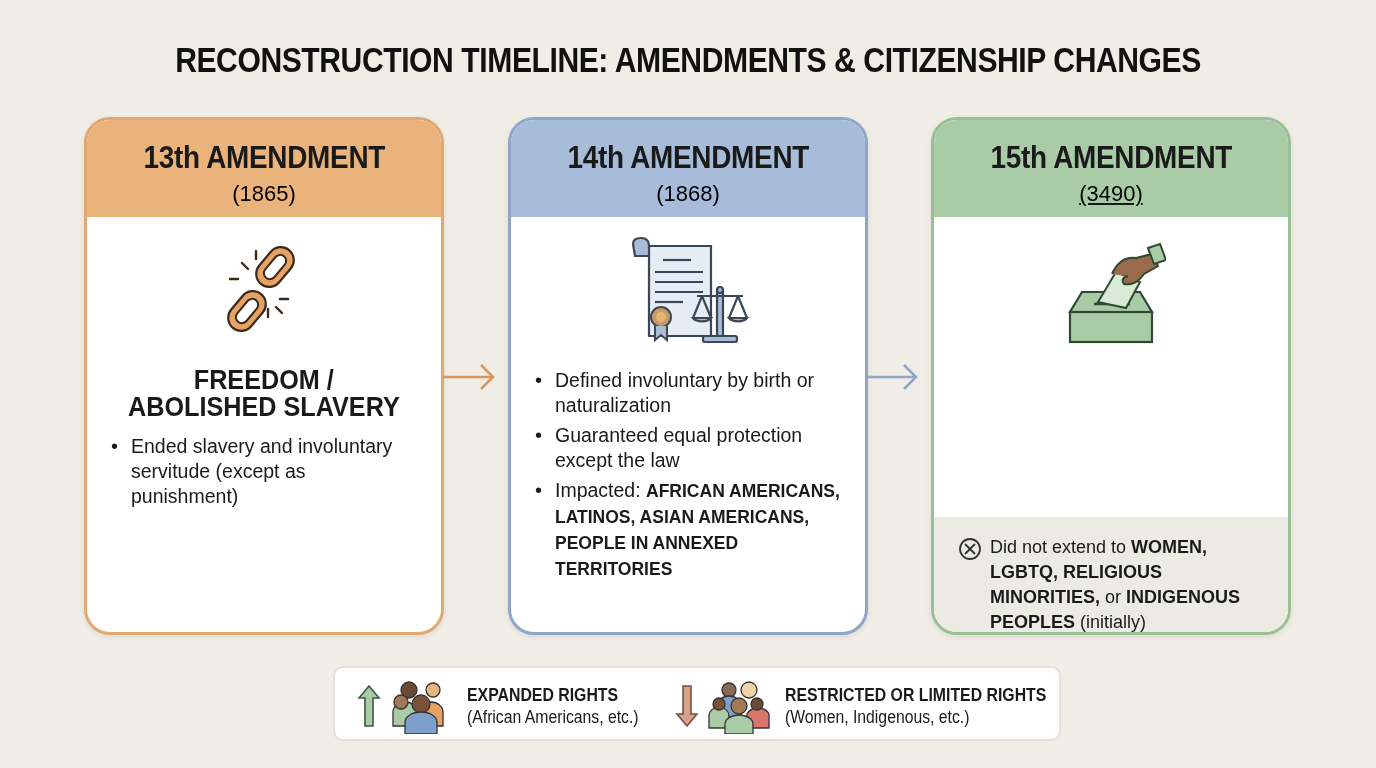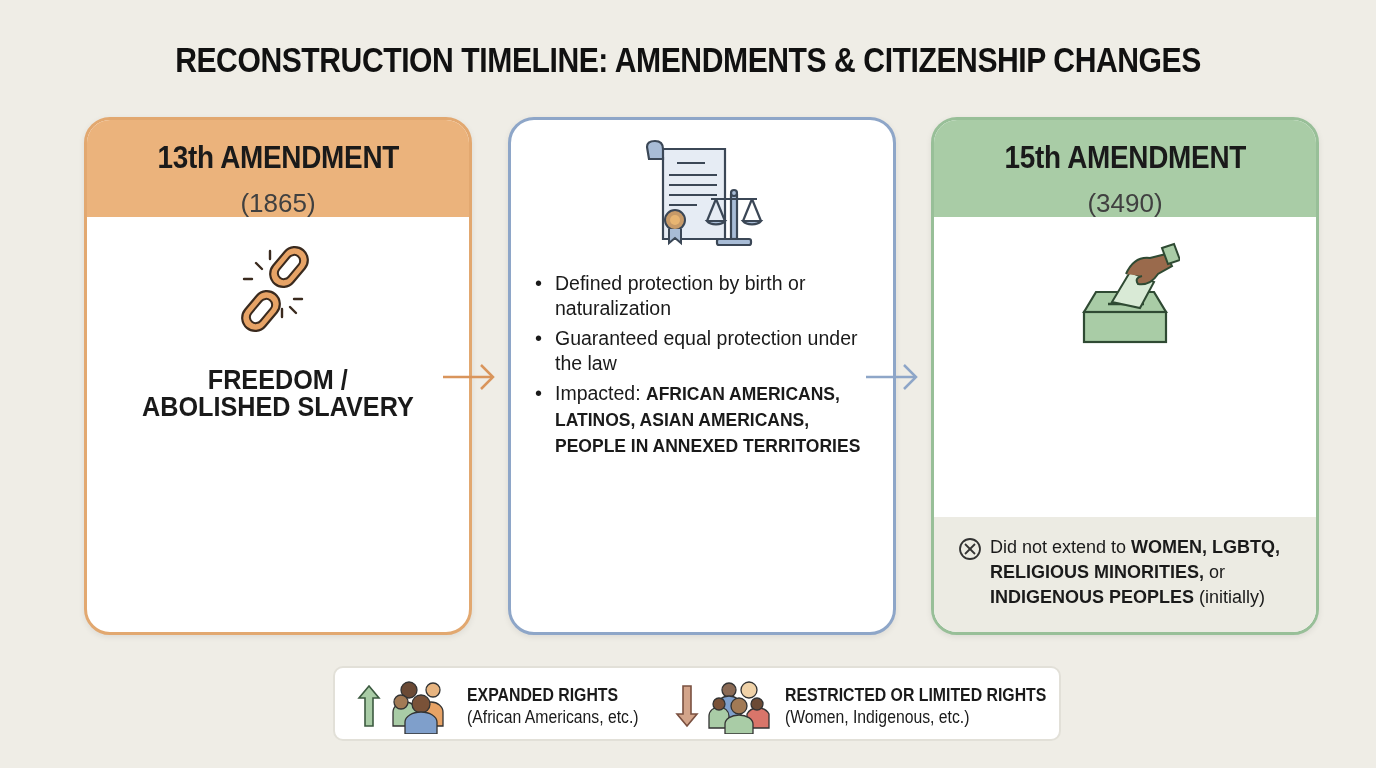--- a/index.html
+++ b/index.html
@@ -11,36 +11,36 @@
     position: relative;
   }
   .title {
     position: absolute; left: 0; right: 0; top: 40px;
     text-align: center;
     font-size: 35px; font-weight: bold; letter-spacing: -0.5px;
     transform: scaleX(0.86);
     color: #111;
   }
   .card {
-    position: absolute; top: 117px; width: 388px; height: 518px;
+    position: absolute; top: 117px; width: 360px; height: 518px;
     background: #fff;
     border-radius: 26px;
     border: 3px solid #c2410c;
     overflow: hidden;
     box-shadow: 0 2px 6px rgba(0,0,0,0.08);
   }
   .card .head {
     height: 97px; text-align: center; padding-top: 20px;
   }
   .card .head .name {
     font-size: 31px; font-weight: bold; letter-spacing: -0.3px;
     display: inline-block; transform: scaleX(0.9);
   }
   .card .head .year {
-    font-size: 26px; margin-top: 12px; color: #404040;
+    font-size: 22px; margin-top: 5px; color: #000000;
   }
   .card .icon-wrap {
     height: 125px; display: flex; justify-content: center; align-items: center;
     margin-top: 12px;
   }
   .card .subhead {
     text-align: center; font-size: 28px; font-weight: bold; line-height: 27px;
     margin-top: 12px;
     display: block;
   }
@@ -54,21 +54,21 @@
   .card li::before {
     content: "•"; position: absolute; left: -20px; top: 0; font-size: 20px;
   }
   .card li b { font-weight: bold; font-size: 17.5px; }
 
   .c13 { left: 84px; border-color: #e2a870; }
   .c13 .head { background: #ebb37c; }
   .c14 { left: 508px; border-color: #8ea6c8; }
   .c14 .head { background: #a7bcd9; }
   .c15 { left: 931px; border-color: #98bf98; }
-  .c15 .head { background: #a9cca6; }
+  .c15 .head { background: #a9cca6; text-decoration: underline; }
 
   .c15 .footer {
     position: absolute; left: 0; right: 0; bottom: 0; height: 115px;
     background: #ecebe3;
     padding: 18px 20px 0 56px;
     font-size: 18px; line-height: 25px;
   }
   .c15 .footer .x-icon {
     position: absolute; left: 24px; top: 20px; width: 24px; height: 24px;
   }
@@ -111,28 +111,35 @@
         <line x1="76" y1="62" x2="84" y2="62"></line>
         <line x1="64" y1="72" x2="64" y2="80"></line>
         <line x1="72" y1="70" x2="78" y2="76"></line>
       </g>
     </svg>
   </div>
   <div class="subhead">
     <span>FREEDOM /</span><br>
     <span>ABOLISHED SLAVERY</span>
   </div>
+  <ul>
+    <li>Ended slavery and involuntary servitude (except as punishment)</li>
+  </ul>
 </div>
 
 <svg class="arrow" style="left:443px;" viewBox="0 0 56 30">
   <line x1="0" y1="15" x2="50" y2="15" stroke="#d9955c" stroke-width="2.5"></line>
   <polyline points="38,3 50,15 38,27" fill="none" stroke="#d9955c" stroke-width="2.5"></polyline>
 </svg>
 
 <div class="card c14">
+  <div class="head">
+    <div class="name">14th AMENDMENT</div>
+    <div class="year">(1868)</div>
+  </div>
   <div class="icon-wrap">
     <svg width="130" height="115" viewBox="0 0 130 115">
       <path d="M18 12 h70 v90 h-62 v-82" fill="#e6ecf4" stroke="#3b4756" stroke-width="2.2"></path>
       <path d="M10 10 q0 -6 8 -6 q8 0 8 8 v10 h-14 z" fill="#a8bcd6" stroke="#3b4756" stroke-width="2.2"></path>
       <g stroke="#3b4756" stroke-width="2.2">
         <line x1="40" y1="26" x2="68" y2="26"></line>
         <line x1="32" y1="38" x2="80" y2="38"></line>
         <line x1="32" y1="48" x2="80" y2="48"></line>
         <line x1="32" y1="58" x2="80" y2="58"></line>
         <line x1="32" y1="68" x2="60" y2="68"></line>
@@ -148,22 +155,22 @@
         <path d="M70 84 a10 6 0 0 0 18 0 z"></path>
         <path d="M106 84 a10 6 0 0 0 18 0 z"></path>
         <line x1="79" y1="62" x2="70" y2="84" fill="none"></line>
         <line x1="79" y1="62" x2="88" y2="84" fill="none"></line>
         <line x1="115" y1="62" x2="106" y2="84" fill="none"></line>
         <line x1="115" y1="62" x2="124" y2="84" fill="none"></line>
       </g>
     </svg>
   </div>
   <ul>
-    <li>Defined protection by birth or naturalization</li>
-    <li>Guaranteed equal protection under the law</li>
+    <li>Defined involuntary by birth or naturalization</li>
+    <li>Guaranteed equal protection except the law</li>
     <li><span>Impacted: </span><b>AFRICAN AMERICANS, LATINOS, ASIAN AMERICANS, PEOPLE IN ANNEXED TERRITORIES</b></li>
   </ul>
 </div>
 
 <svg class="arrow" style="left:866px;" viewBox="0 0 56 30">
   <line x1="0" y1="15" x2="50" y2="15" stroke="#8ea6c8" stroke-width="2.5"></line>
   <polyline points="38,3 50,15 38,27" fill="none" stroke="#8ea6c8" stroke-width="2.5"></polyline>
 </svg>
 
 <div class="card c15">

